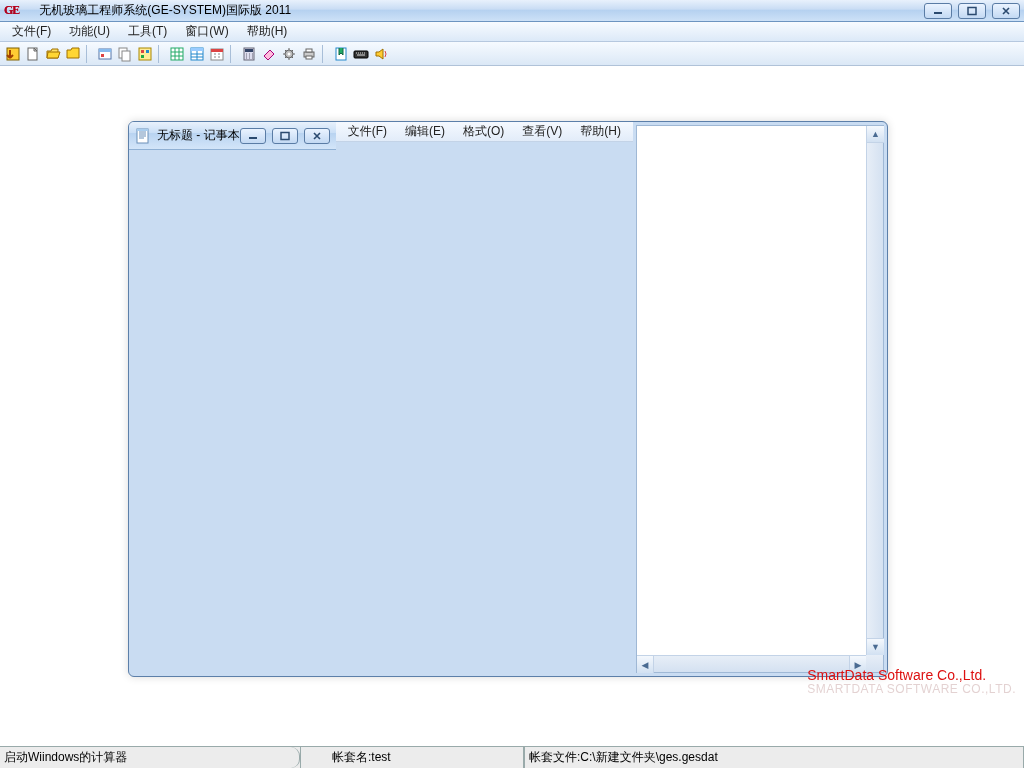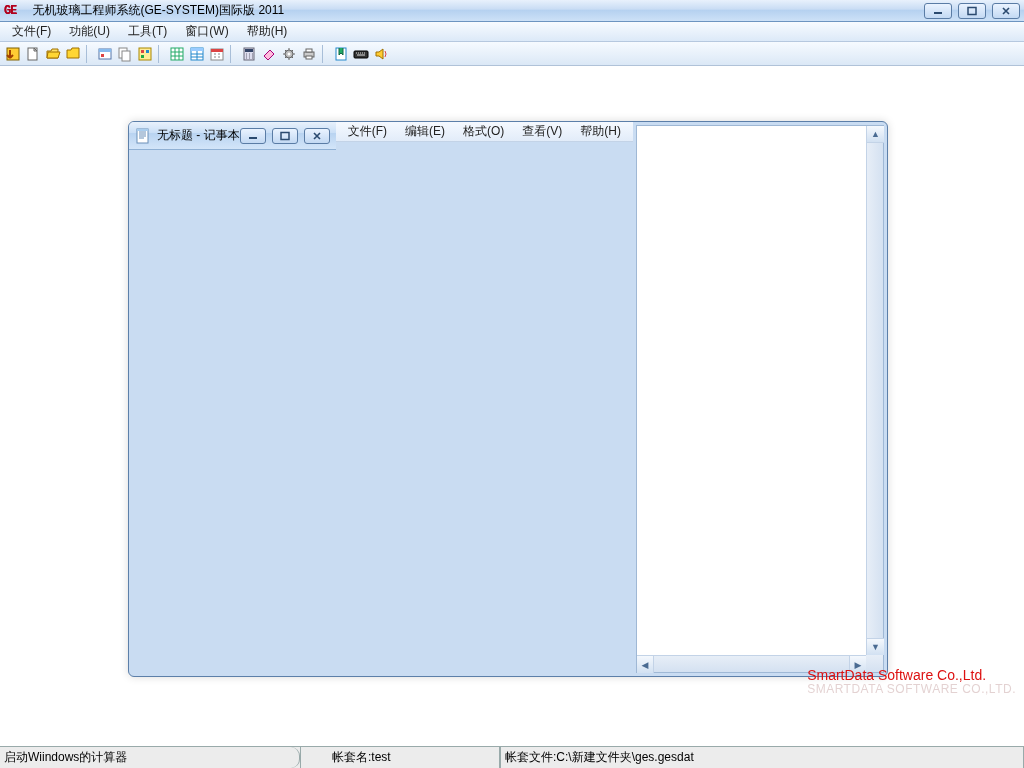--- a/index.html
+++ b/index.html
@@ -10,25 +10,25 @@
 
 
 .titlebar {
   height: 22px;
   background: linear-gradient(to bottom, #e8f1fc 0%, #c8dcf4 45%, #b4d0f0 46%, #cde1f7 100%);
   display: flex; align-items: center; padding: 0 4px;
   border-bottom: 1px solid #6c94c0;
   font-size: 12px; color: #000;
 }
 .titlebar .logo {
-  font-weight: bold; font-family: Liberation Mono, monospace;
-  letter-spacing: -1px; margin-right: 8px;
+  font-weight: bold; font-family: Liberation Serif, serif;
+  letter-spacing: -1px; margin-right: 20px;
   background: linear-gradient(#d00,#900); -webkit-background-clip: text; color: #b00020;
 }
-.titlebar .title { flex: 1; margin-left: 8px; }
+.titlebar .title { flex: 1; }
 .titlebar .win-controls { display: flex; gap: 6px; }
 .win-btn {
   width: 28px; height: 16px; border: 1px solid #5a7ca5; border-radius: 3px;
   background: linear-gradient(to bottom,#eaf3ff,#c3d9f3);
   display: flex; align-items: center; justify-content: center;
   font-size: 10px; color: #2b4a6f; cursor: default;
 }
 .win-btn svg { width: 12px; height: 10px; }
 
 
@@ -130,21 +130,21 @@
   height: 22px; border-top: 1px solid #9aa; background: #ececec;
   display: flex; font-size: 12px; color: #000;
 }
 .status-cell {
   border: 1px solid #9aa; border-top: none; border-bottom: none;
   padding: 2px 4px; display: flex; align-items: center;
   white-space: nowrap; overflow: hidden;
 }
 .status-cell:first-child { border-left: none; border-radius: 9px; }
 .sc1 { width: 300px; }
-.sc2 { width: 200px; padding-left: 31px; }
+.sc2 { width: 224px; padding-left: 31px; }
 .sc3 { flex: 1; }
 </style>
 </head>
 <body>
 
 <div class="app-window">
 
   <div class="titlebar">
     <span class="logo">GE</span>
     <span class="title">无机玻璃工程师系统(GE-SYSTEM)国际版 2011</span>

